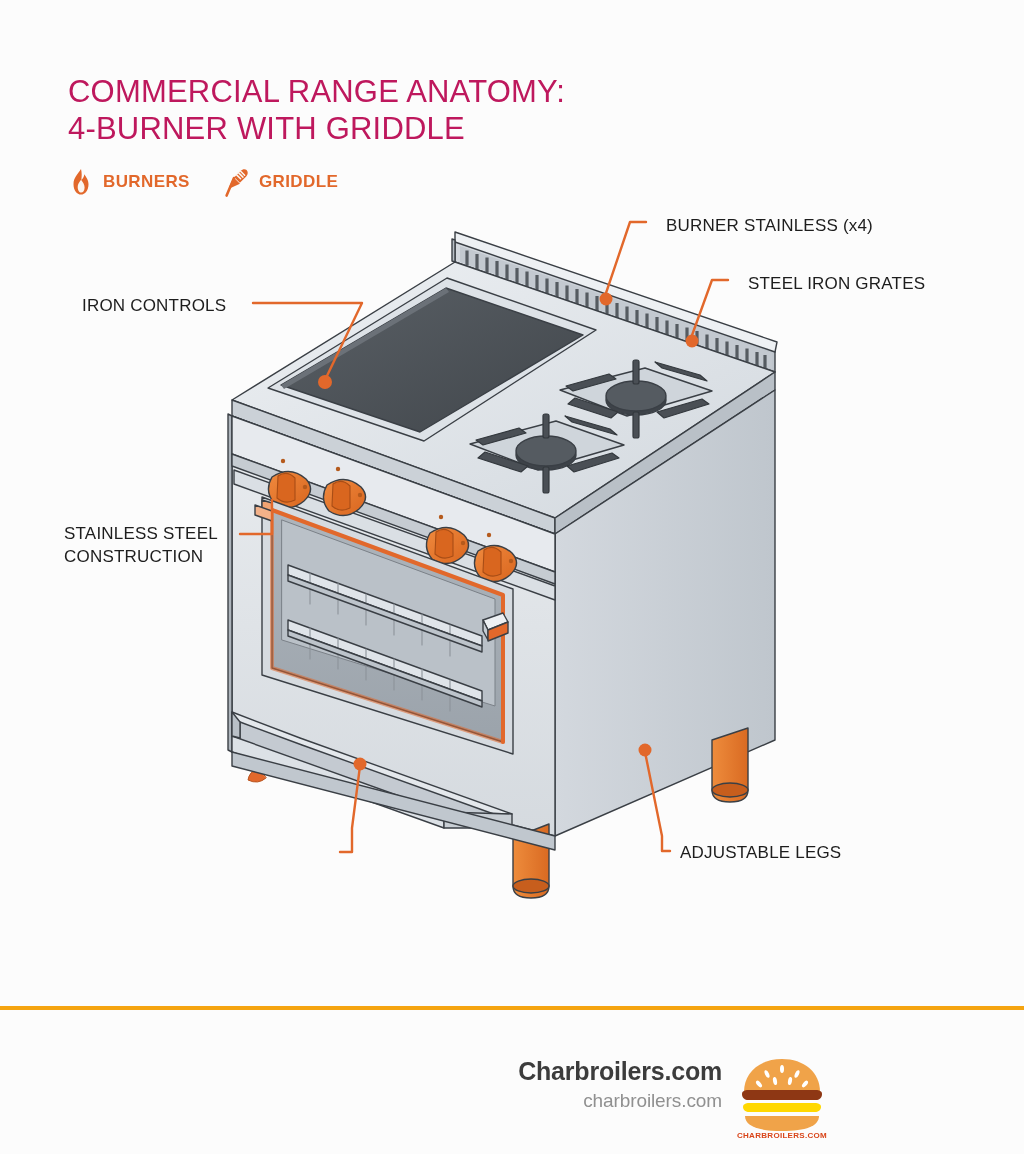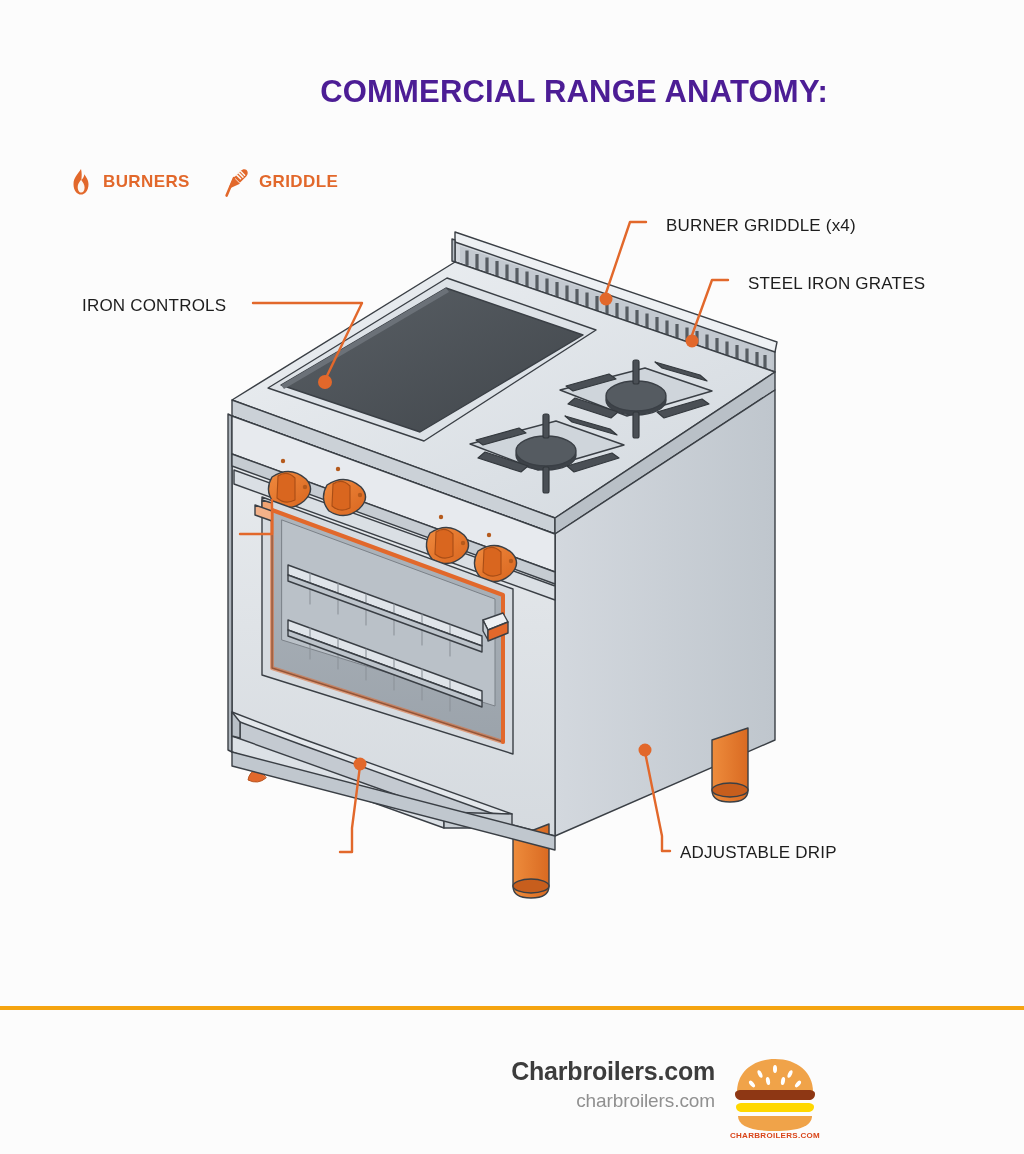--- a/index.html
+++ b/index.html
@@ -8,22 +8,22 @@
     background:#FCFCFC;
     font-family:"Liberation Sans", sans-serif;
     position:relative;
     overflow:hidden;
   }
   .page{position:absolute;inset:0;}
 
   
   .title{
     position:absolute;left:68px;top:74px;width:760px;
-    font-size:31px;font-weight:bold;line-height:1.18;
-    letter-spacing:.2px;color:#4c1d95;text-transform:uppercase;text-align:right;
+    font-size:31px;font-weight:normal;line-height:1.18;
+    letter-spacing:.2px;color:#be185d;text-transform:uppercase;
   }
   .title .l2{display:block;}
 
   .legend{position:absolute;left:68px;top:168px;display:flex;align-items:center;gap:0;}
   .legend-item{display:flex;align-items:center;gap:9px;margin-right:34px;}
   .legend-label{
     font-size:17px;font-weight:bold;color:#E2682B;letter-spacing:.4px;
     text-transform:uppercase;
   }
   .legend-ico{width:26px;height:28px;display:block;}
@@ -37,21 +37,21 @@
 
   
   #stage{position:absolute;left:0;top:0;width:1024px;height:1000px;}
 
   
   .divider{
     position:absolute;left:0;top:1006px;width:1024px;height:4px;
     background:#F5A410;
   }
   .footer{
-    position:absolute;left:9px;top:1010px;width:832px;height:144px;
+    position:absolute;left:16px;top:1010px;width:832px;height:144px;
   }
   .brand-block{
     position:absolute;right:126px;top:48px;text-align:right;
   }
   .brand-main{
     font-size:25px;font-weight:bold;color:#3C3C3C;letter-spacing:-.2px;
     line-height:1.1;
   }
   .brand-sub{
     font-size:19px;color:#909090;letter-spacing:-.1px;line-height:1.35;
@@ -63,20 +63,21 @@
     font-size:8px;font-weight:bold;color:#D9451A;letter-spacing:.3px;
   }
 </style>
 </head>
 <body>
 
 <div class="page">
 
   <div class="title">
     <span>COMMERCIAL RANGE ANATOMY:</span>
+    <span class="l2">4-BURNER WITH GRIDDLE</span>
   </div>
 
   <div class="legend">
     <div class="legend-item">
       <span class="legend-ico">
         <svg viewBox="0 0 26 28" width="26" height="28">
           <path d="M13 1 C9.5 6.5 5.5 9.5 5.5 16.2 C5.5 22.2 9 26.6 13 26.6 C17 26.6 20.5 22.2 20.5 16.2
                    C20.5 11.8 18.2 9.4 16.4 6.2 C15.9 9 14.8 10.6 13.3 12 C13.9 8.3 13.9 4.6 13 1 Z" fill="#E2682B"></path>
           <path d="M13.1 11.8 C11.2 14.3 9.7 16.2 9.7 18.9 C9.7 22.2 11.3 24.6 13.2 24.6
                    C15.1 24.6 16.6 22.4 16.6 19.4 C16.6 16.7 15 14.6 13.1 11.8 Z" fill="#FBF6F1"></path>
@@ -97,29 +98,33 @@
             <line x1="16.4" y1="3.0" x2="20.6" y2="7.2"></line>
             <line x1="12.4" y1="6.6" x2="16.6" y2="10.8"></line>
           </g>
           <path d="M10.0 10.0 L2.6 27.6" stroke="#E2682B" stroke-width="2.6" stroke-linecap="round" fill="none"></path>
         </svg>
       </span>
       <span class="legend-label">GRIDDLE</span>
     </div>
   </div>
 
-  <div class="callout" style="left:666px;top:215px;">BURNER GRIDDLE (x4)</div>
+  <div class="callout" style="left:666px;top:215px;">BURNER STAINLESS (x4)</div>
 
   <div class="callout" style="left:748px;top:273px;">STEEL IRON GRATES</div>
 
   <div class="callout" style="left:82px;top:295px;">IRON CONTROLS</div>
 
-
-
-  <div class="callout" style="left:680px;top:842px;">ADJUSTABLE DRIP</div>
+  <div class="callout two-line" style="left:64px;top:523px;width:180px;">
+    <span>STAINLESS STEEL</span><br>
+    <span>CONSTRUCTION</span>
+  </div>
+
+
+  <div class="callout" style="left:680px;top:842px;">ADJUSTABLE LEGS</div>
 
   <svg id="stage" viewBox="0 0 1024 1000">
     <defs>
       <linearGradient id="gTop" x1="0" y1="0" x2="1" y2="1">
         <stop offset="0" stop-color="#EDF0F3"></stop>
           <stop offset="1" stop-color="#D2D8DE"></stop>
       </linearGradient>
       <linearGradient id="gFrontFace" x1="0" y1="0" x2="0" y2="1">
         <stop offset="0" stop-color="#E9ECEF"></stop>
           <stop offset="1" stop-color="#D5DADF"></stop>

